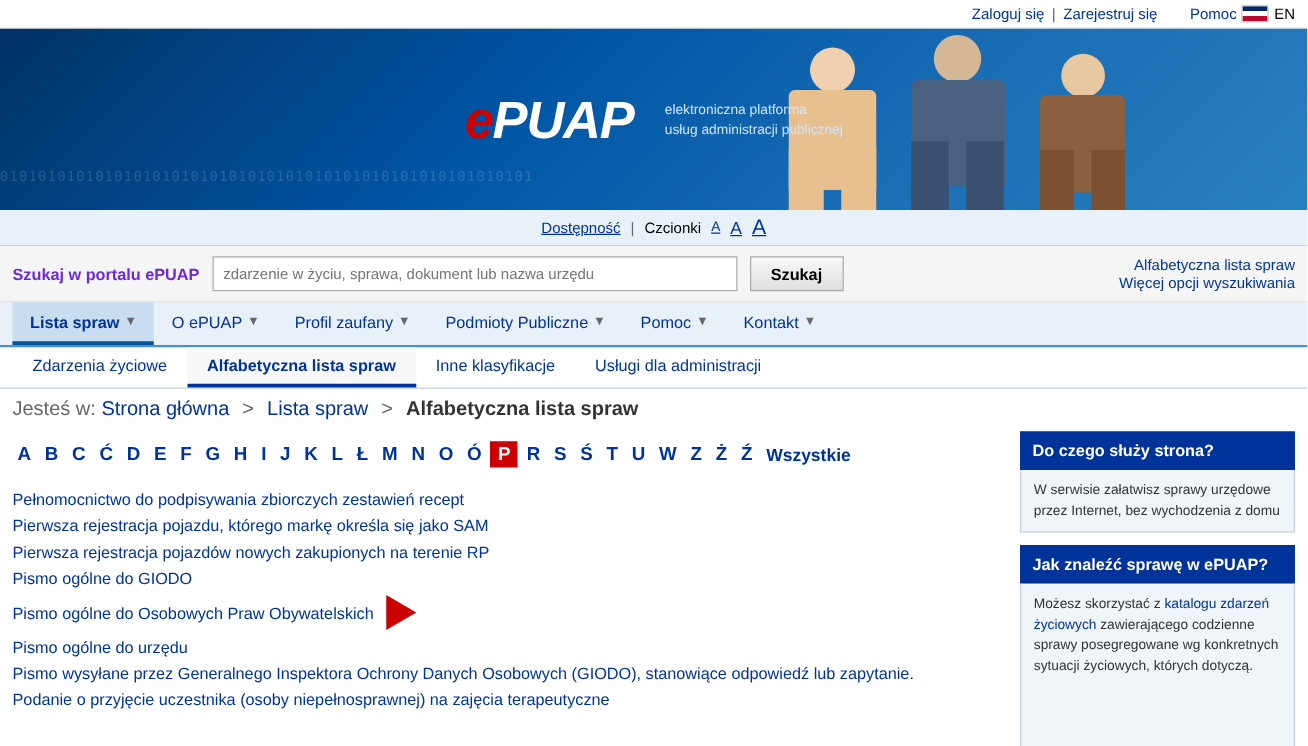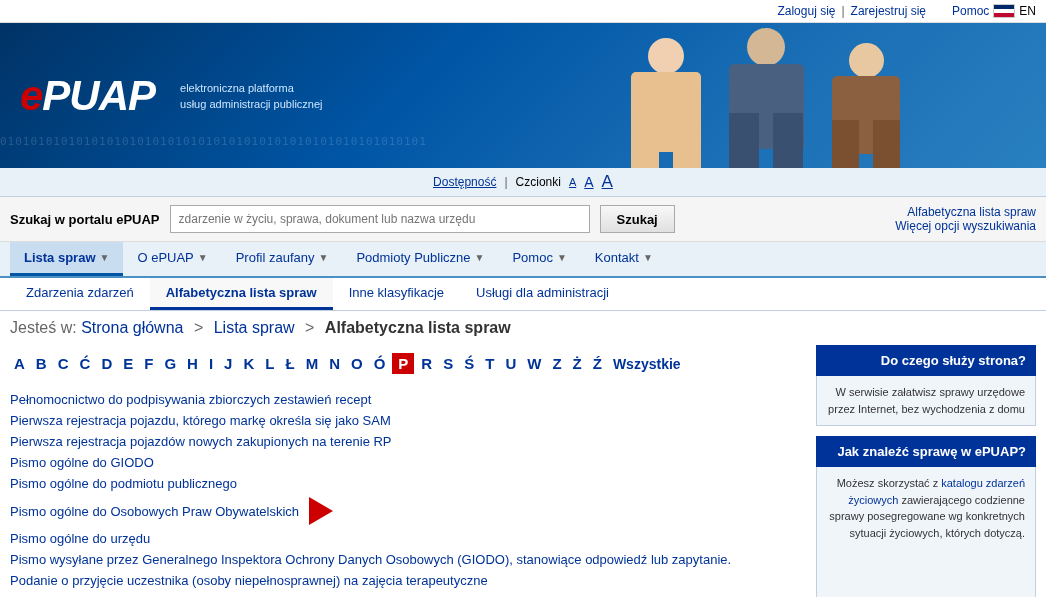--- a/index.html
+++ b/index.html
@@ -31,20 +31,21 @@
 
     
     .header-banner {
       background: linear-gradient(135deg, #003366 0%, #0055a5 40%, #1a6eb5 70%, #2980c0 100%);
       height: 145px;
       position: relative;
       overflow: hidden;
       display: flex;
       align-items: center;
       padding: 10px 20px;
+      justify-content: center;
     }
     .logo-area {
       display: flex;
       flex-direction: column;
       z-index: 2;
     }
     .logo-text {
       display: flex;
       align-items: center;
       gap: 8px;
@@ -97,21 +98,21 @@
 
     
     .search-bar {
       background: #f5f5f5;
       border-bottom: 1px solid #ddd;
       padding: 8px 10px;
       display: flex;
       align-items: center;
       gap: 10px;
     }
-    .search-bar label { font-size: 13px; font-weight: bold; color: #000000; white-space: nowrap; }
+    .search-bar label { font-size: 13px; font-weight: bold; color: #6d28d9; white-space: nowrap; }
     .search-bar input {
       width: 420px;
       height: 28px;
       border: 1px solid #aaa;
       padding: 4px 8px;
       font-size: 12px;
       color: #999;
     }
     .search-bar button {
       background: linear-gradient(to bottom, #f8f8f8, #e0e0e0);
@@ -244,21 +245,20 @@
       font-size: 13px;
     }
 
     
     .right-sidebar {
       width: 220px;
       flex-shrink: 0;
     }
     .sidebar-box {
       margin-bottom: 10px;
-      text-align: right;
     }
     .sidebar-box-header {
       background: #003399;
       color: #fff;
       padding: 8px 10px;
       font-size: 13px;
       font-weight: bold;
     }
     .sidebar-box-content {
       background: #f0f5fa;
@@ -376,21 +376,21 @@
     <span>Pomoc</span>
     <span class="nav-arrow">▼</span>
   </a>
   <a href="#" class="nav-item">
     <span>Kontakt</span>
     <span class="nav-arrow">▼</span>
   </a>
 </nav>
 
 <nav class="sub-nav">
-  <a href="#" class="sub-nav-item">Zdarzenia zdarzeń</a>
+  <a href="#" class="sub-nav-item">Zdarzenia życiowe</a>
   <a href="#" class="sub-nav-item active">Alfabetyczna lista spraw</a>
   <a href="#" class="sub-nav-item">Inne klasyfikacje</a>
   <a href="#" class="sub-nav-item">Usługi dla administracji</a>
 </nav>
 
 <div class="breadcrumb">
   <span>Jesteś w:</span>
   <a href="#">Strona główna</a>
   <span class="separator"> &gt; </span>
   <a href="#">Lista spraw</a>
@@ -441,23 +441,20 @@
       <li>
         <a href="#">Pierwsza rejestracja pojazdu, którego markę określa się jako SAM</a>
       </li>
       <li>
         <a href="#">Pierwsza rejestracja pojazdów nowych zakupionych na terenie RP</a>
       </li>
       <li>
         <a href="#">Pismo ogólne do GIODO</a>
       </li>
       <li style="display:flex;align-items:center;gap:6px;">
-        <a href="#">Pismo ogólne do podmiotu publicznego</a>
-      </li>
-      <li style="display:flex;align-items:center;gap:6px;">
         <a href="#">Pismo ogólne do Osobowych Praw Obywatelskich</a>
         <span class="arrow-indicator"></span>
       </li>
       <li>
         <a href="#">Pismo ogólne do urzędu</a>
       </li>
       <li>
         <a href="#">Pismo wysyłane przez Generalnego Inspektora Ochrony Danych Osobowych (GIODO), stanowiące odpowiedź lub zapytanie.</a>
       </li>
       <li>

